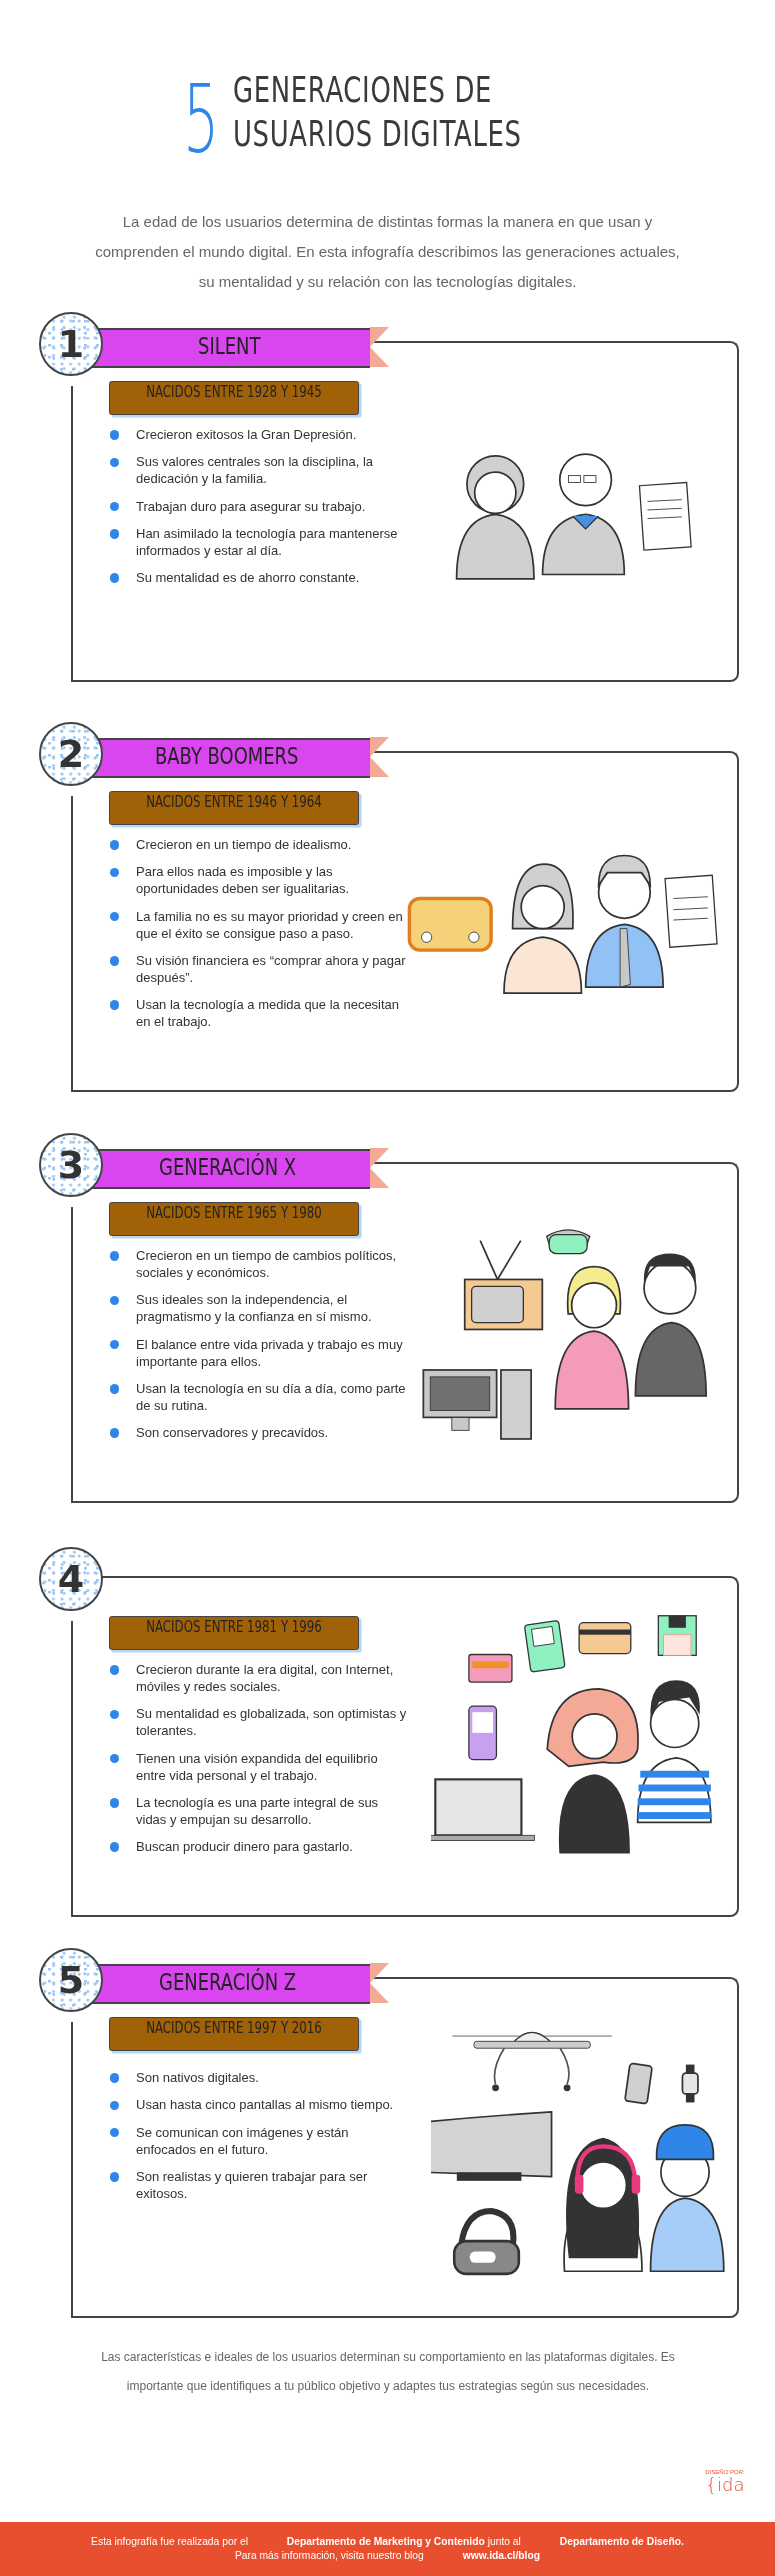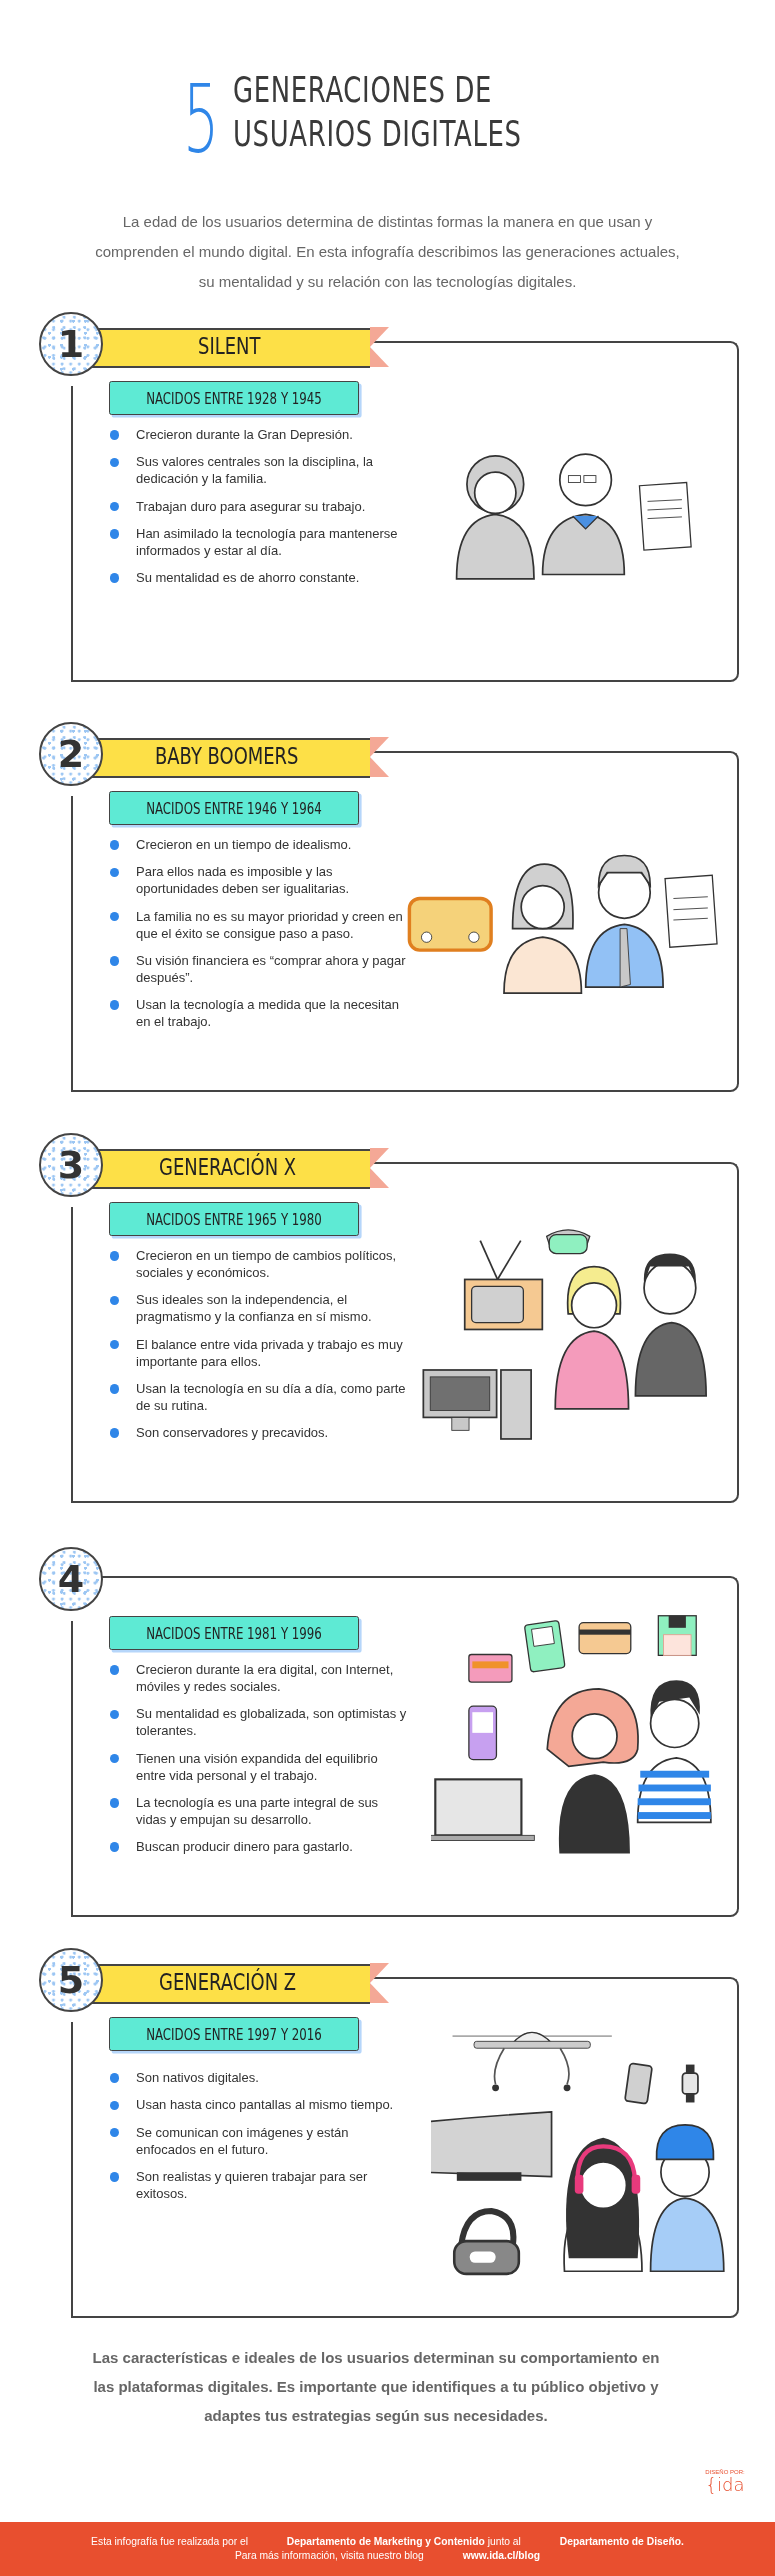--- a/index.html
+++ b/index.html
@@ -14,33 +14,33 @@
 
   .intro { position: absolute; top: 207px; left: 86px; width: 603px; text-align: center; font-size: 15px; line-height: 30px; color: #666; font-weight: 300; }
 
   .section { position: absolute; left: 0; width: 775px; height: 370px; }
   .card { position: absolute; left: 71px; top: 29px; width: 668px; height: 341px; border: 2.2px solid #444; border-left: none; border-radius: 0 8.6px 8.6px 0; }
   .vline { position: absolute; left: 71px; top: 74px; width: 2.2px; height: 296px; background: #444; }
   .badge { position: absolute; left: 39px; top: 0; width: 64px; height: 64px; border-radius: 50%; border: 2.2px solid #444; background: #fff;
     background-image: radial-gradient(circle at 25% 30%, #9cc6f3 1.3px, transparent 1.7px), radial-gradient(circle at 70% 60%, #9cc6f3 1.3px, transparent 1.7px), radial-gradient(circle at 45% 80%, #9cc6f3 1.3px, transparent 1.7px);
     background-size: 10.3px 10.3px, 12px 12px, 8.6px 8.6px; display: flex; align-items: center; justify-content: center; z-index: 3; }
   .badge span { font-family: "DejaVu Sans", sans-serif; font-weight: bold; font-size: 38px; color: #333; }
-  .ribbon { position: absolute; left: 86px; top: 15.5px; height: 40px; background: #fde047; border-top: 2.2px solid #444; border-bottom: 2.2px solid #444; z-index: 2; }
+  .ribbon { position: absolute; left: 86px; top: 15.5px; height: 40px; background: #d946ef; border-top: 2.2px solid #444; border-bottom: 2.2px solid #444; z-index: 2; }
   .ribbon::after { content: ""; position: absolute; right: -19px; top: -2.2px; width: 0; height: 0; border-top: 20px solid #f4a896; border-bottom: 20px solid #f4a896; border-right: 19px solid transparent; }
   .ribbon .rtitle { position: absolute; top: 3.4px; font-family: "DejaVu Sans", sans-serif; font-size: 23px; color: #222; transform: scaleX(0.78); transform-origin: left top; white-space: nowrap; }
   .ribbon .rsub { font-size: 14.6px; letter-spacing: 0.9px; margin-left: 8.6px; }
-  .born { position: absolute; left: 109px; top: 69px; width: 250px; height: 34px; background: #5eead4; border: 1.7px solid #444; border-radius: 2.6px; box-shadow: 2.6px 2.6px 0 #b6d6fa; display: flex; align-items: center; justify-content: center; z-index: 2; }
+  .born { position: absolute; left: 109px; top: 69px; width: 250px; height: 34px; background: #a16207; border: 1.7px solid #444; border-radius: 2.6px; box-shadow: 2.6px 2.6px 0 #b6d6fa; display: flex; justify-content: center; z-index: 2; }
   .born span { font-family: "DejaVu Sans", sans-serif; font-size: 16.4px; color: #222; transform: scaleX(0.72); white-space: nowrap; display: inline-block; }
   .bullets { position: absolute; left: 108px; top: 114px; width: 301px; list-style: none; }
   .bullets li { position: relative; padding-left: 28px; font-size: 13px; line-height: 17px; color: #333; margin-bottom: 10.3px; }
   .bullets li::before { content: ""; position: absolute; left: 1.7px; top: 4.3px; width: 9.5px; height: 9.5px; border-radius: 50%; background: #2f86e8; }
 
   .illus { position: absolute; }
 
-  .outro { position: absolute; top: 2343px; left: 83px; width: 586px; text-align: center; font-size: 15px; line-height: 29px; color: #666; font-weight: 700; }
+  .outro { position: absolute; top: 2343px; left: 95px; width: 586px; text-align: center; font-size: 12px; line-height: 29px; color: #666; font-weight: 400; }
   .logo { position: absolute; left: 699px; top: 2469px; width: 52px; text-align: center; color: #e84f2f; }
   .logo .by { font-size: 6px; display: block; }
   .logo .brand { font-size: 18px; line-height: 20.7px; font-family: "DejaVu Sans", sans-serif; font-weight: 300; }
   .footer { position: absolute; top: 2522px; left: 0; width: 775px; height: 54px; background: #e84f2f; color: #fff; text-align: center; font-size: 10.3px; line-height: 13.8px; padding-top: 13px; }
   .footer b { font-weight: bold; padding-left: 36px; }
 </style>
 </head>
 <body>
 
 <div class="header">
@@ -57,21 +57,21 @@
   <div class="badge">
       <span>1</span>
     </div>
   <div class="ribbon" style="width:284px">
     <span class="rtitle" style="left:112px">SILENT</span>
   </div>
   <div class="born">
       <span>NACIDOS ENTRE 1928 Y 1945</span>
     </div>
   <ul class="bullets">
-    <li>Crecieron durante la Gran Depresión.</li>
+    <li>Crecieron exitosos la Gran Depresión.</li>
     <li>Sus valores centrales son la disciplina, la dedicación y la familia.</li>
     <li>Trabajan duro para asegurar su trabajo.</li>
     <li>Han asimilado la tecnología para mantenerse informados y estar al día.</li>
     <li>Su mentalidad es de ahorro constante.</li>
   </ul>
   <svg class="illus" style="left:448px;top:112px" width="258" height="172" viewBox="0 0 300 200">
     <g>
       <path d="M10 180 Q10 110 55 105 Q100 110 100 180 Z" fill="#d0d0d0" stroke="#333" stroke-width="2"></path>
       <circle cx="55" cy="70" r="33" fill="#d0d0d0" stroke="#333" stroke-width="2"></circle>
       <circle cx="55" cy="80" r="24" fill="#fff" stroke="#333" stroke-width="2"></circle>

